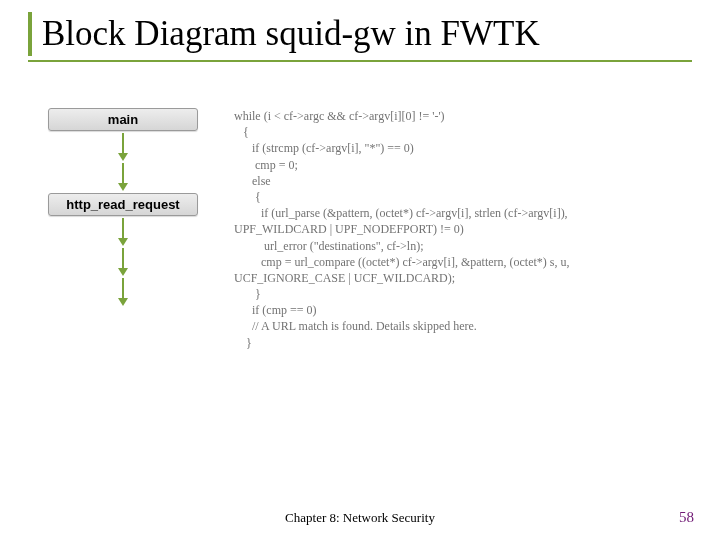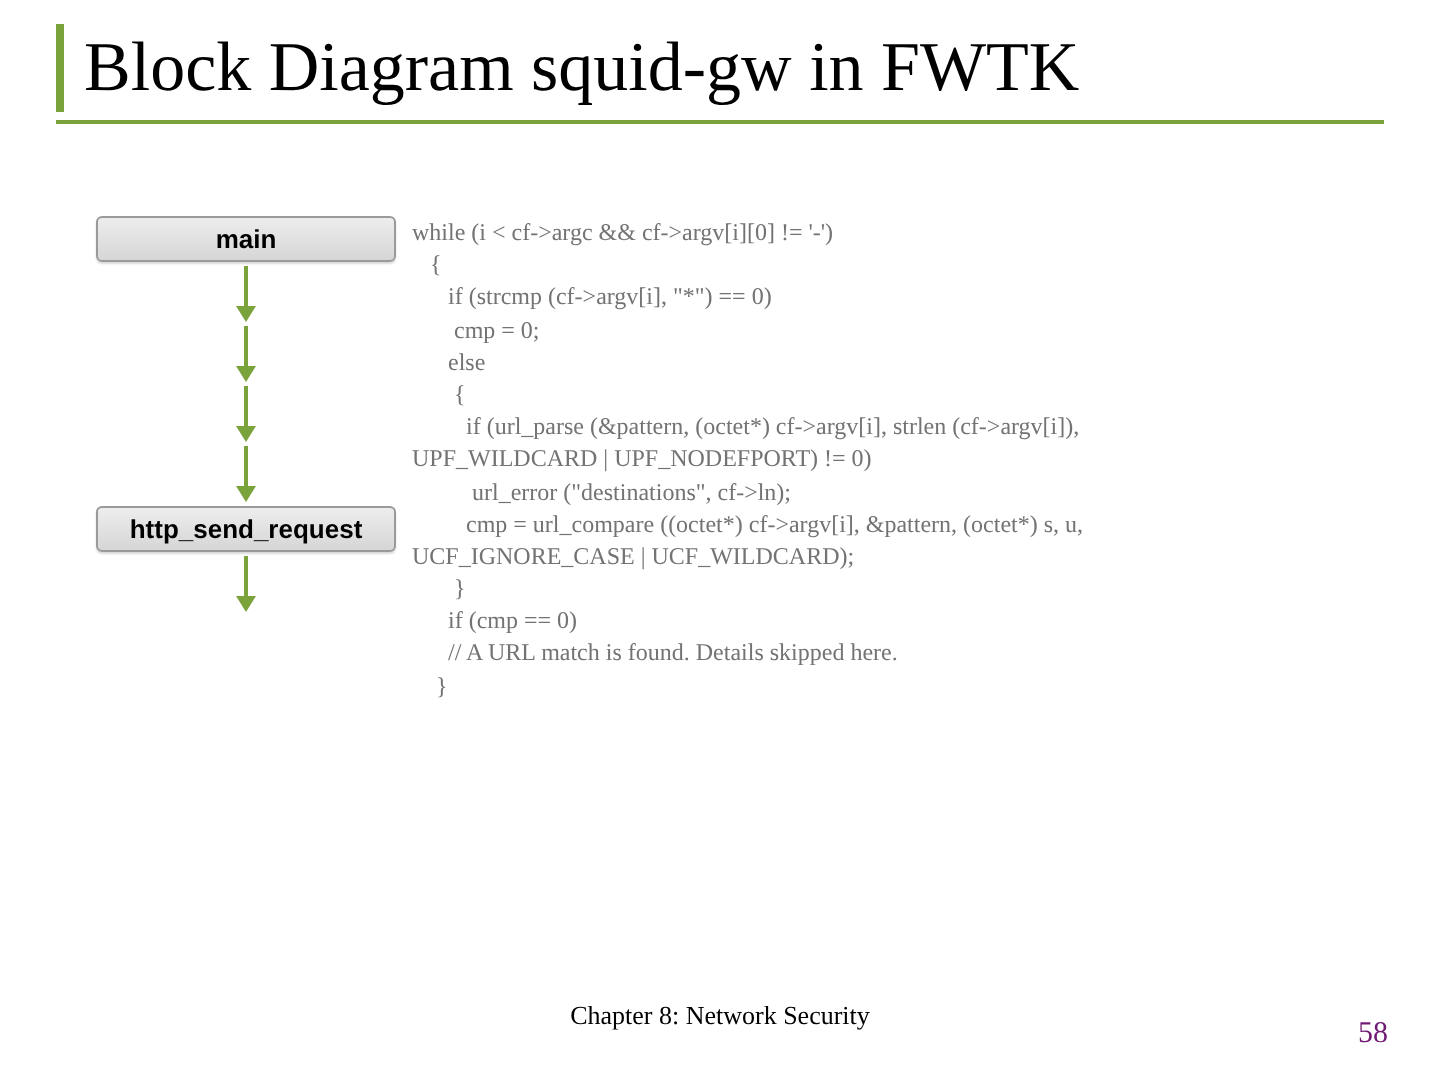--- a/index.html
+++ b/index.html
@@ -10,21 +10,21 @@
     display: flex; flex-direction: column;
   }
   .title-wrap { display: flex; align-items: center; gap: 10px; margin-top: 2px; }
   .title-accent { width: 4px; height: 44px; background: #7aa33b; }
   .title {
     font-size: 35px; font-weight: 400; color: #000;
     font-family: "Times New Roman", Times, serif;
     white-space: nowrap;
   }
   .rule { margin-top: 4px; border: none; border-top: 2px solid #7aa33b; width: 100%; }
-  .body { flex: 1; display: flex; gap: 8px; padding-top: 42px; padding-left: 20px; }
+  .body { flex: 1; display: flex; gap: 36px; padding-top: 42px; padding-left: 20px; }
   .flow { display: flex; flex-direction: column; align-items: center; gap: 2px; margin-top: 4px; }
   .box {
     min-width: 150px; padding: 3px 12px;
     background: linear-gradient(#ededed, #d6d6d6);
     border: 1px solid #9a9a9a; border-radius: 3px;
     text-align: center; font-size: 13px; font-weight: 700; color: #000;
     box-shadow: 0 1px 1px rgba(0,0,0,.15);
   }
   .arrow {
     display: flex; flex-direction: column; align-items: center;
@@ -36,21 +36,21 @@
     border-left: 5px solid transparent; border-right: 5px solid transparent;
     border-top: 8px solid #7aa33b;
   }
   .code {
     flex: 1;
     font-family: "Times New Roman", Times, serif;
     font-size: 12px; line-height: 1.35; color: #737373;
     white-space: pre; padding-top: 4px;
   }
   .footer {
-    position: absolute; left: 0; right: 0; bottom: 24px;
+    position: absolute; left: 0; right: 0; bottom: 14px;
     display: flex; justify-content: center; align-items: center;
     font-family: "Times New Roman", Times, serif; font-size: 13px; color: #000;
   }
   .pagenum {
     position: absolute; right: 26px; bottom: 14px;
     font-family: "Times New Roman", Times, serif; font-size: 15px; color: #701a75;
   }
 </style>
 </head>
 <body>
@@ -68,29 +68,29 @@
     <div class="flow">
       <div class="box">main</div>
       <div class="arrow">
           <div class="shaft"></div>
           <div class="head"></div>
         </div>
       <div class="arrow">
           <div class="shaft"></div>
           <div class="head"></div>
         </div>
+      <div class="box">http_read_request</div>
       <div class="arrow">
           <div class="shaft"></div>
           <div class="head"></div>
         </div>
       <div class="arrow">
           <div class="shaft"></div>
           <div class="head"></div>
         </div>
-      <div class="box">http_send_request</div>
       <div class="arrow">
           <div class="shaft"></div>
           <div class="head"></div>
         </div>
     </div>
 
     <div class="code">while (i &lt; cf-&gt;argc &amp;&amp; cf-&gt;argv[i][0] != '-')
    {
       if (strcmp (cf-&gt;argv[i], "*") == 0)
        cmp = 0;

